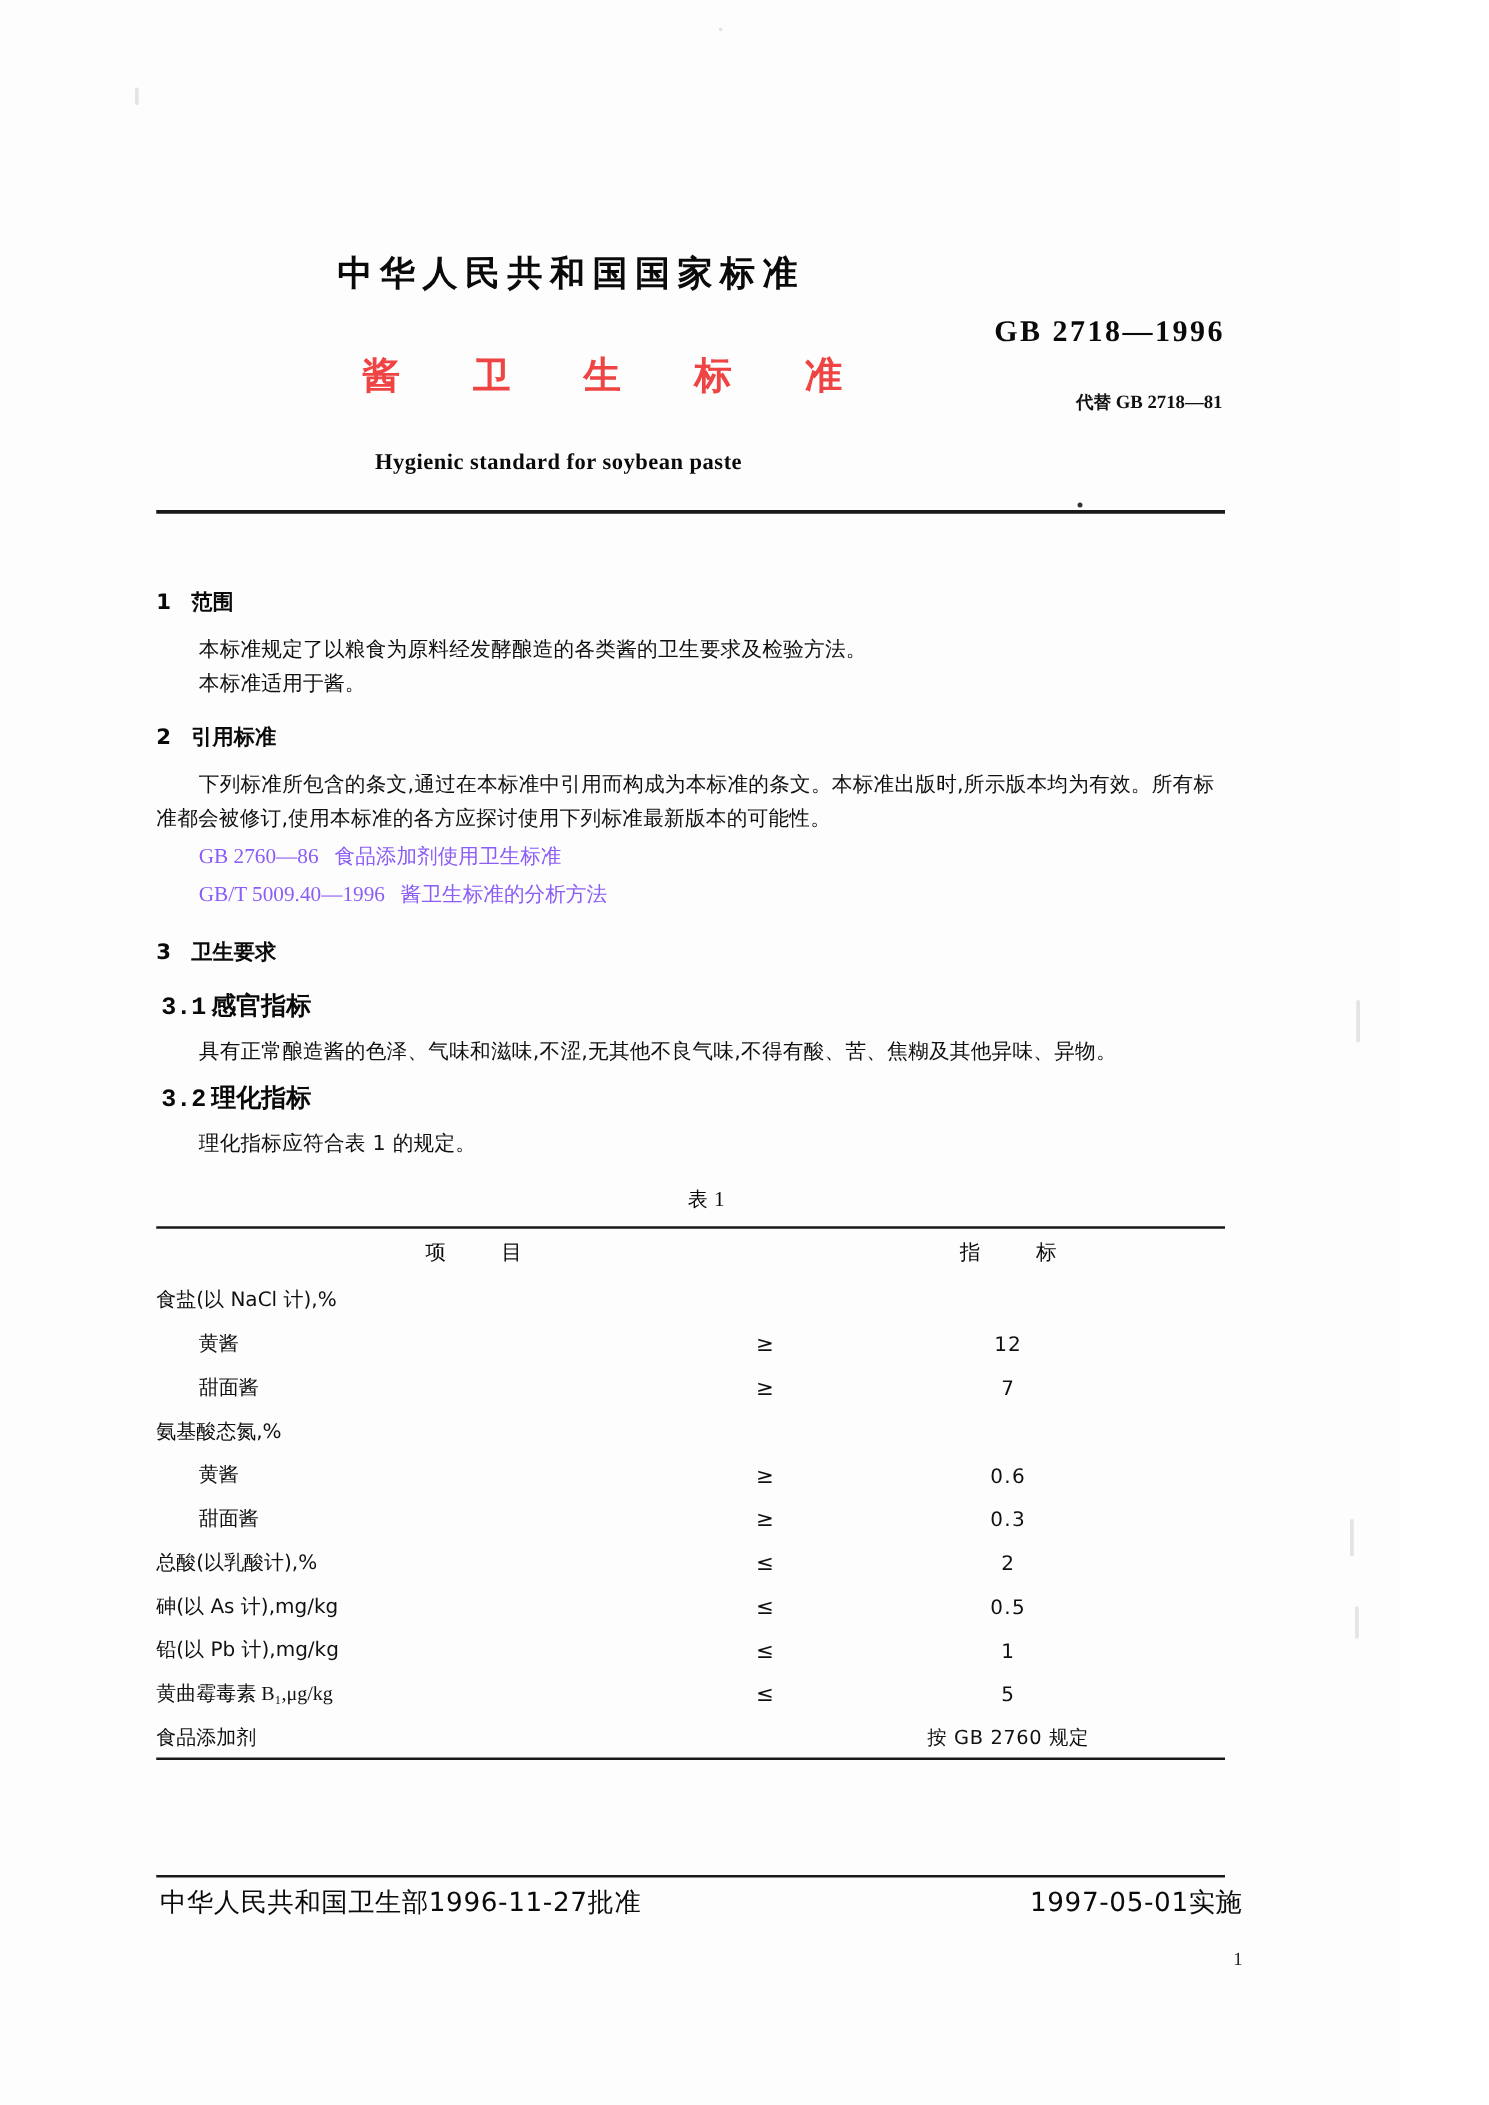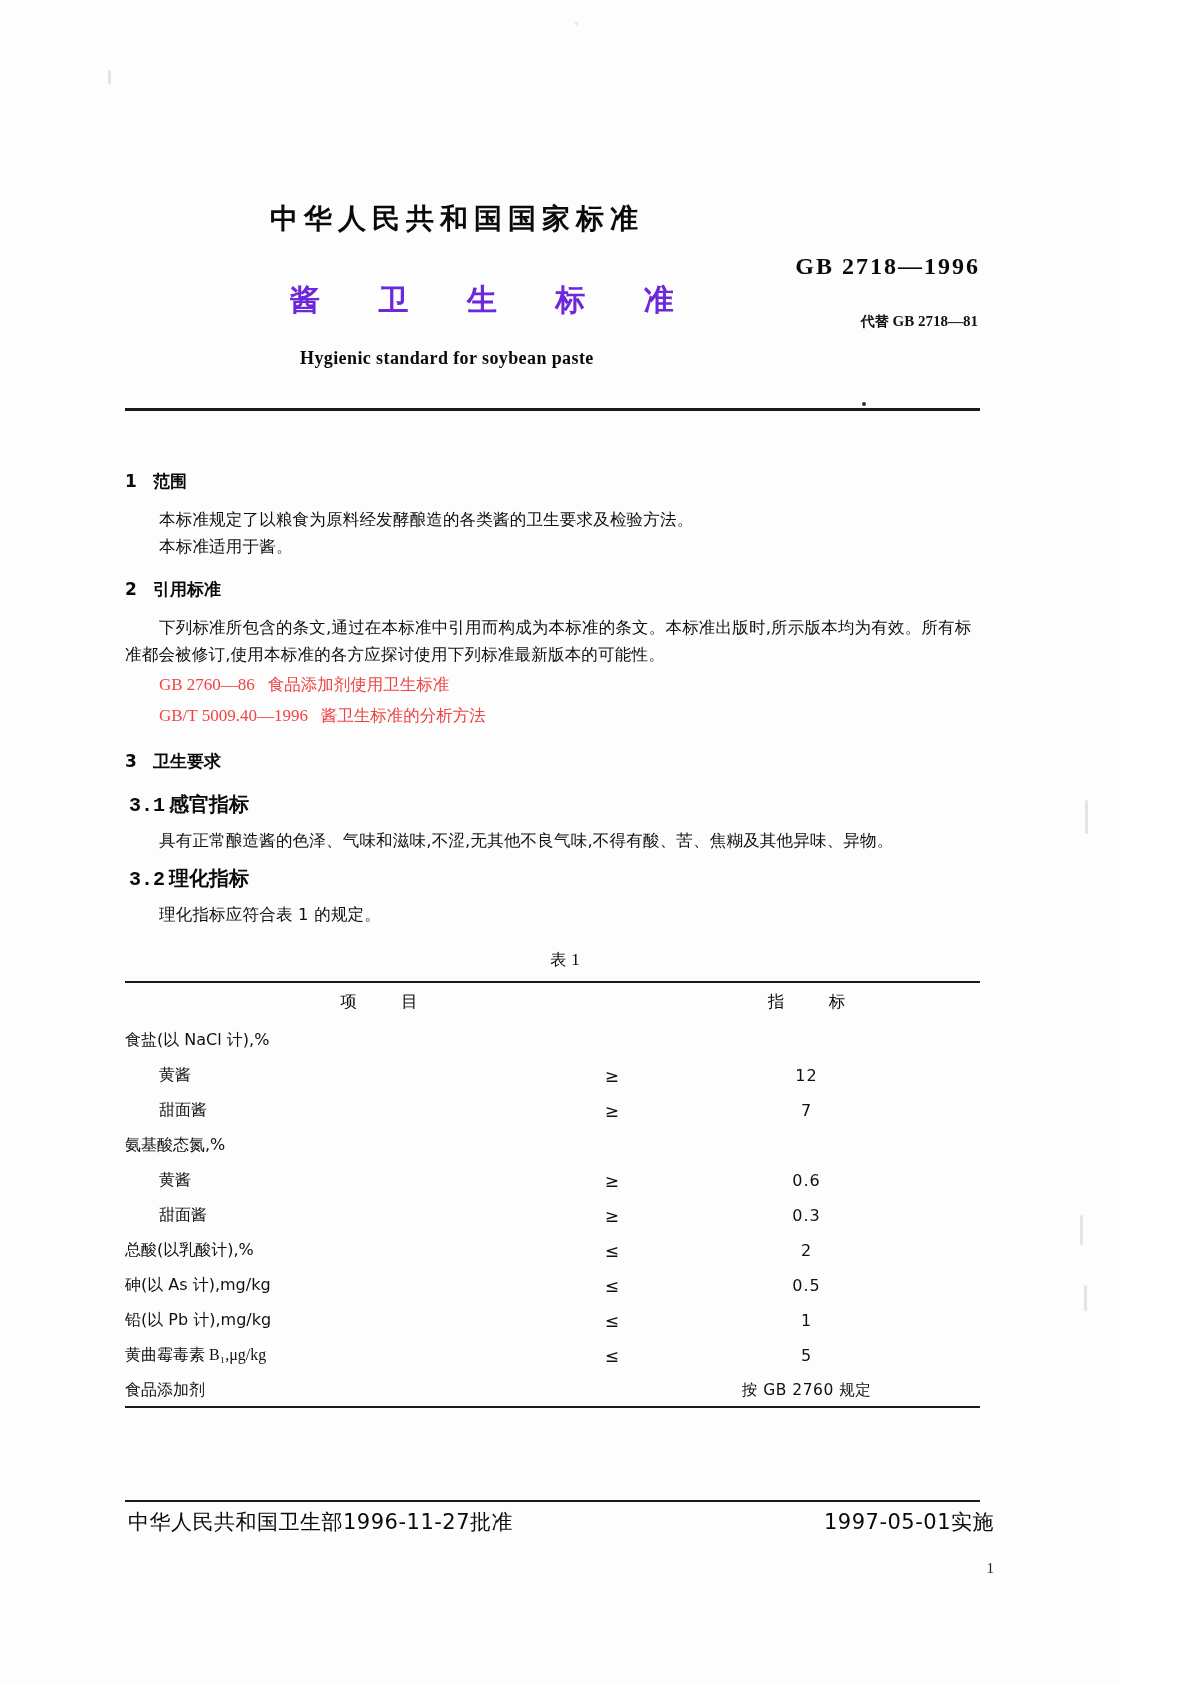--- a/index.html
+++ b/index.html
@@ -55,41 +55,41 @@
     white-space: nowrap;
   }
   .doc-title {
     position: absolute;
     left: 165px;
     top: 95px;
     font-family: "DejaVu Sans", sans-serif;
     font-weight: bold;
     font-size: 30px;
     letter-spacing: 24px;
-    color: #6d28d9;
+    color: #ef4444;
     white-space: nowrap;
   }
   .replaces {
     position: absolute;
     right: 2px;
     top: 128px;
     font-family: "Liberation Serif", serif;
     font-weight: bold;
     font-size: 15px;
     color: #111111;
     white-space: nowrap;
   }
   .replaces .cn {
     font-family: "DejaVu Sans", sans-serif;
     font-size: 14px;
   }
   .eng-title {
     position: absolute;
     left: 175px;
-    top: 163px;
+    top: 174px;
     font-family: "Liberation Serif", "DejaVu Serif", serif;
     font-weight: bold;
     font-size: 18px;
     letter-spacing: 0.4px;
     color: #0a0a0a;
     white-space: nowrap;
   }
 
   .rule-top {
     position: absolute;
@@ -138,21 +138,21 @@
     font-size: 16.5px;
     line-height: 1.62;
     color: #101010;
     margin: 0;
     letter-spacing: 0.2px;
   }
   .indent2 { text-indent: 34px; }
   .ref-line {
     font-family: "Liberation Serif", serif;
     font-size: 17px;
-    color: #ef4444;
+    color: #8b5cf6;
     margin: 0;
     padding-left: 34px;
     line-height: 1.85;
     white-space: nowrap;
   }
   .ref-line .cn {
     font-family: "DejaVu Sans", sans-serif;
     font-size: 16.5px;
   }
 

